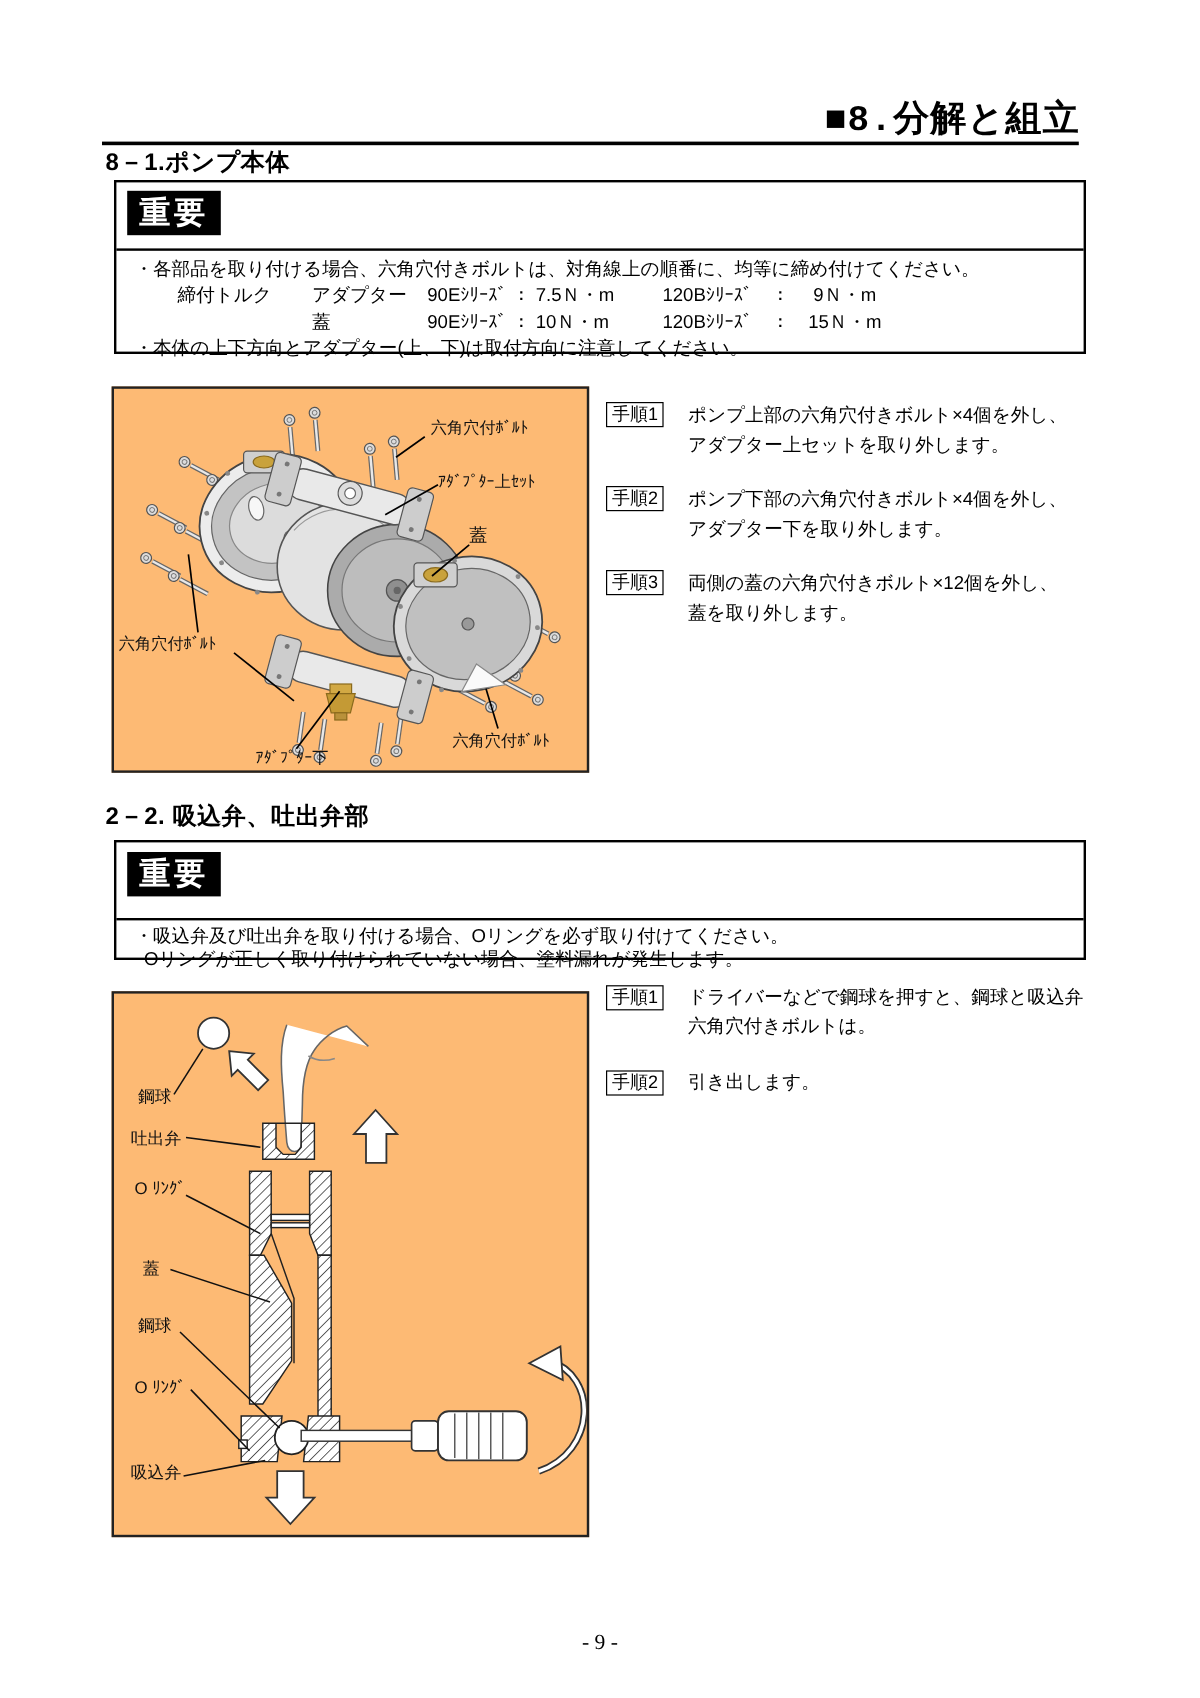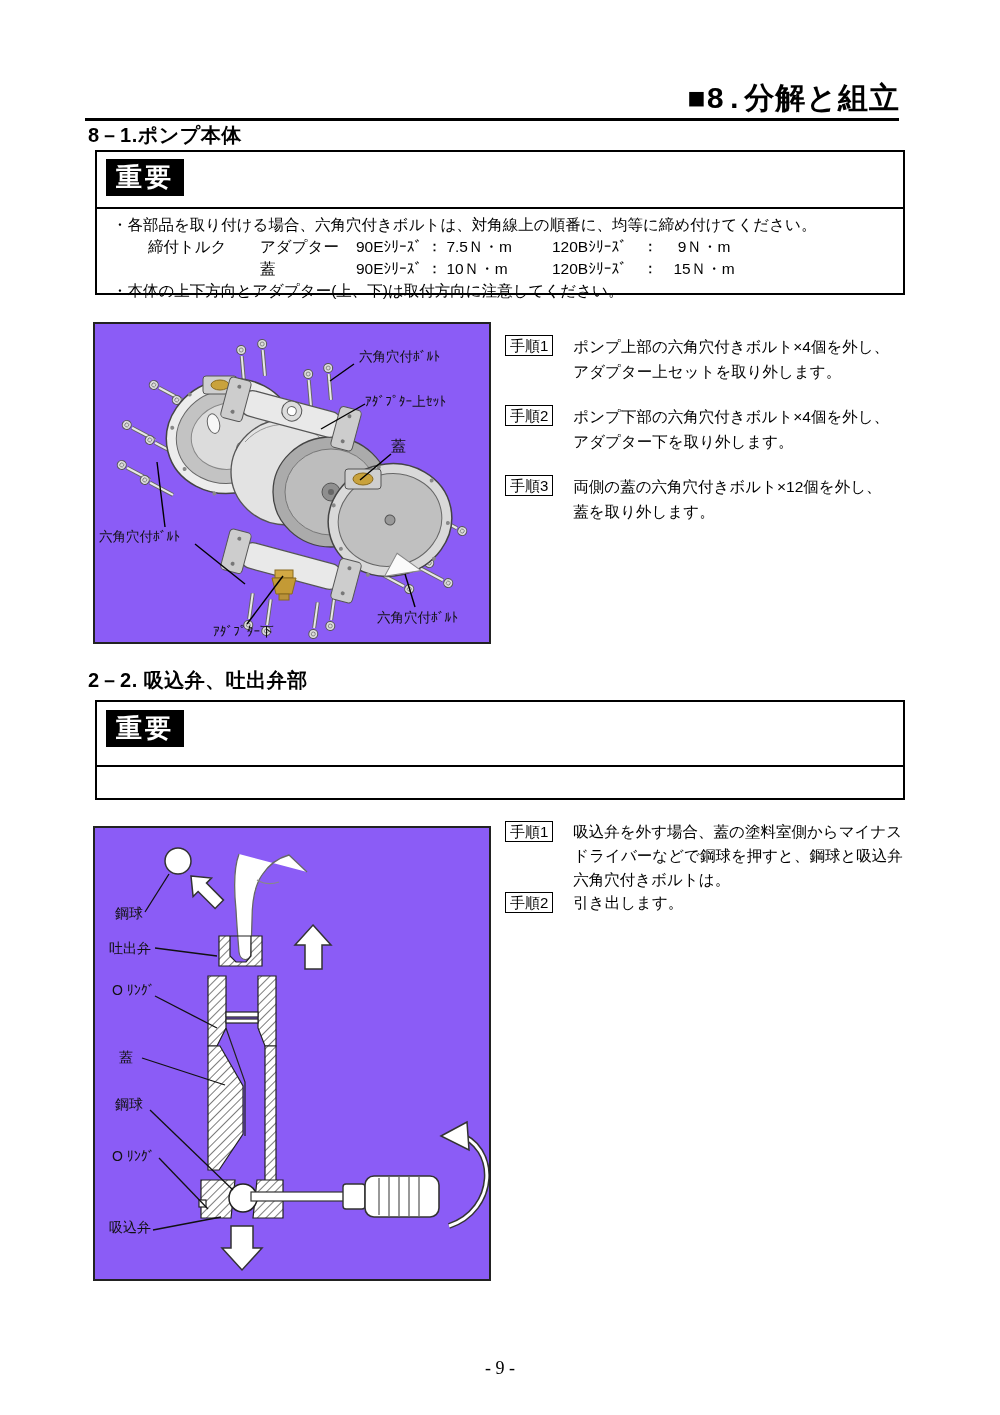--- a/index.html
+++ b/index.html
@@ -26,21 +26,21 @@
     margin:7px 0 0 9px; width:78px; height:37px; background:#000; color:#fff;
     font-size:26px; font-weight:bold; display:flex; align-items:center;
     justify-content:center; letter-spacing:3px;
   }
   .box2 .imp-badge { margin-top:8px; }
   .imp-body { padding:5px 10px 6px 15px; font-size:15.5px; line-height:22px; }
   .t-row { display:flex; padding-left:36px; white-space:nowrap; }
   .t-c1 { width:112px; } .t-c2 { width:96px; } .t-c3 { width:196px; }
   .note-line2 { padding-left:8px; }
 
-  .diagram { position:absolute; left:93px; border:2px solid #222; background:#8b5cf6; }
+  .diagram { position:absolute; left:93px; border:2px solid #222; background:#fdba74; }
   .d1 { top:322px; width:394px; height:318px; }
   .d2 { top:826px; width:394px; height:451px; }
   .diagram svg { display:block; }
 
   .step { position:absolute; left:505px; display:flex; align-items:flex-start; gap:20px; }
   .step-label {
     border:1.5px solid #000; padding:0 4px; font-size:15px; line-height:19px;
     white-space:nowrap; margin-top:1px;
   }
   .step-lines { font-size:15.5px; white-space:nowrap; }
@@ -239,20 +239,24 @@
       </div>
     </div>
   </div>
 
   <div class="sec-heading sec2-heading">2－2. 吸込弁、吐出弁部</div>
 
   <div class="imp-box box2">
     <div class="imp-head">
       <div class="imp-badge">重要</div>
     </div>
+    <div class="imp-body" style="line-height:19px; padding-top:4px;">
+      <div>・吸込弁及び吐出弁を取り付ける場合、Oリングを必ず取り付けてください。</div>
+      <div class="note-line2">Oリングが正しく取り付けられていない場合、塗料漏れが発生します。</div>
+    </div>
   </div>
 
   <div class="diagram d2">
     <svg width="394" height="451" viewBox="0 0 394 451">
       <defs>
         <pattern id="hatch" width="6" height="6" patternUnits="userSpaceOnUse" patternTransform="rotate(45)">
           <rect width="6" height="6" fill="#ffffff"></rect>
           <line x1="0" y1="0" x2="0" y2="6" stroke="#444" stroke-width="1.4"></line>
         </pattern>
       </defs>
@@ -325,21 +329,20 @@
         <text x="17" y="333">O ﾘﾝｸﾞ</text>
         <text x="14" y="404">吸込弁</text>
       </g>
     </svg>
   </div>
 
   <div class="steps-b">
     <div class="step" style="top:820px">
       <span class="step-label">手順1</span>
       <div class="step-lines">
-        <div>吸込弁を外す場合、蓋の塗料室側からマイナス</div>
         <div>ドライバーなどで鋼球を押すと、鋼球と吸込弁</div>
         <div>六角穴付きボルトは。</div>
       </div>
     </div>
     <div class="step" style="top:891px">
       <span class="step-label">手順2</span>
       <div class="step-lines">
         <div>引き出します。</div>
       </div>
     </div>

